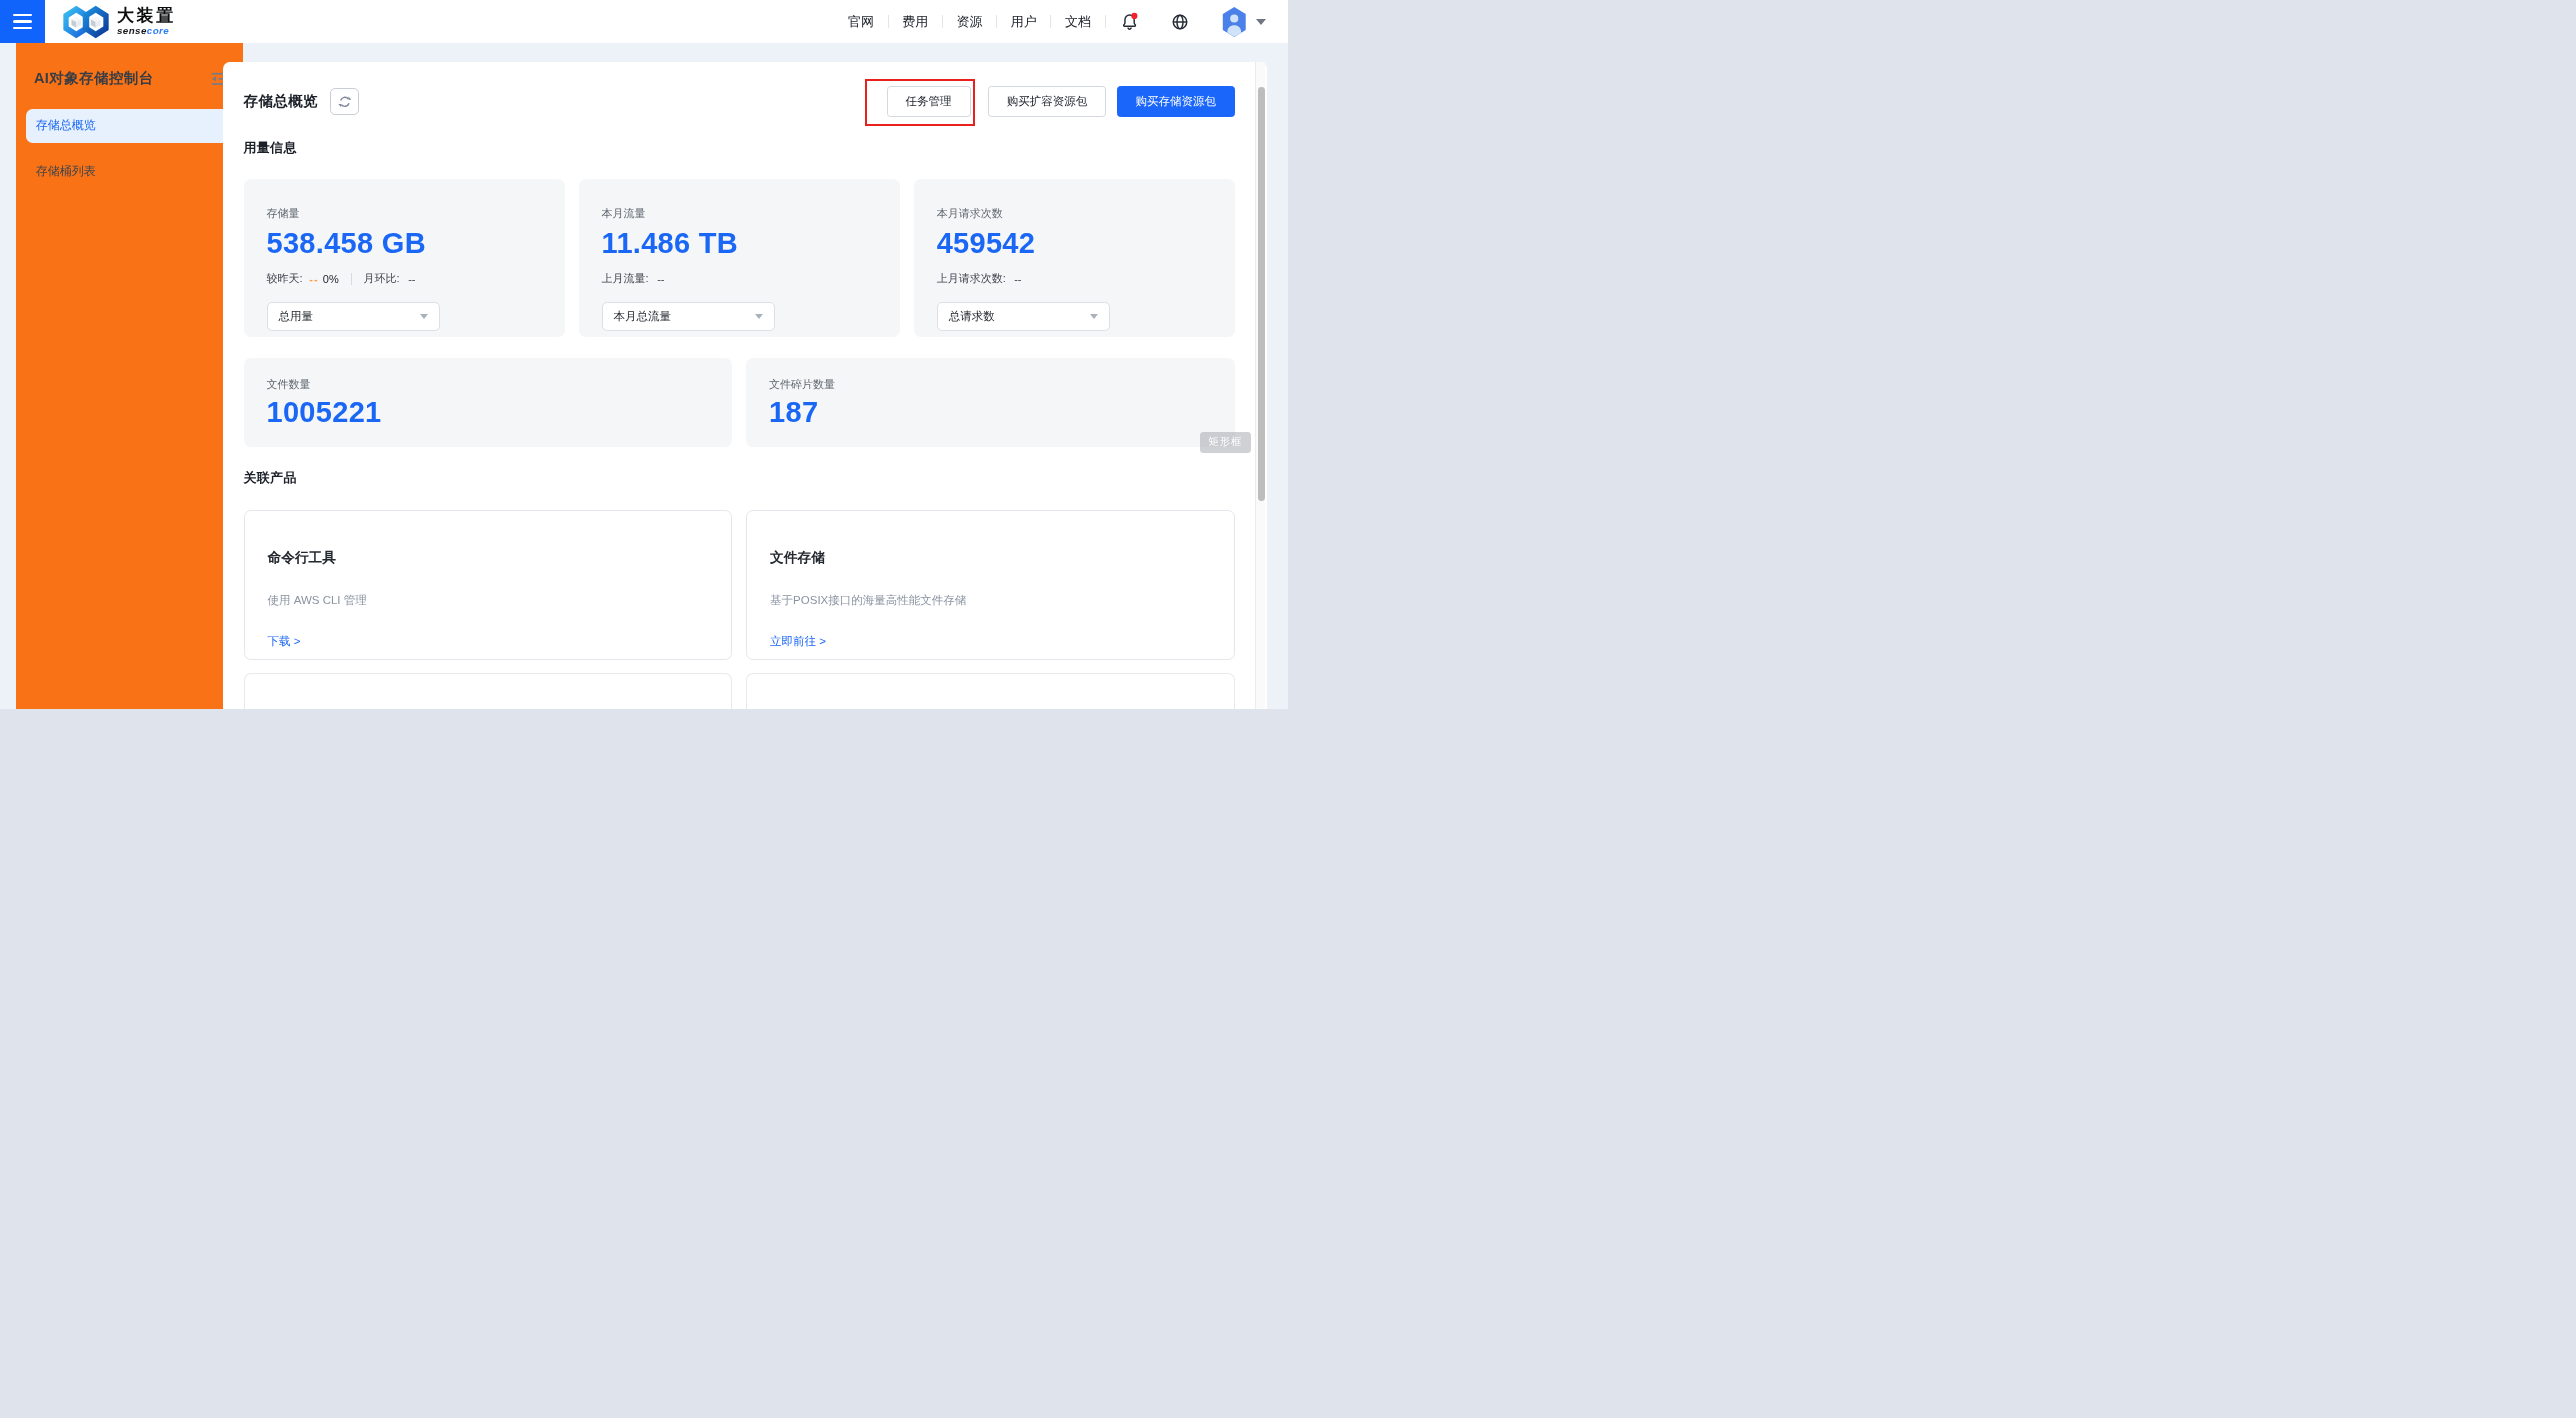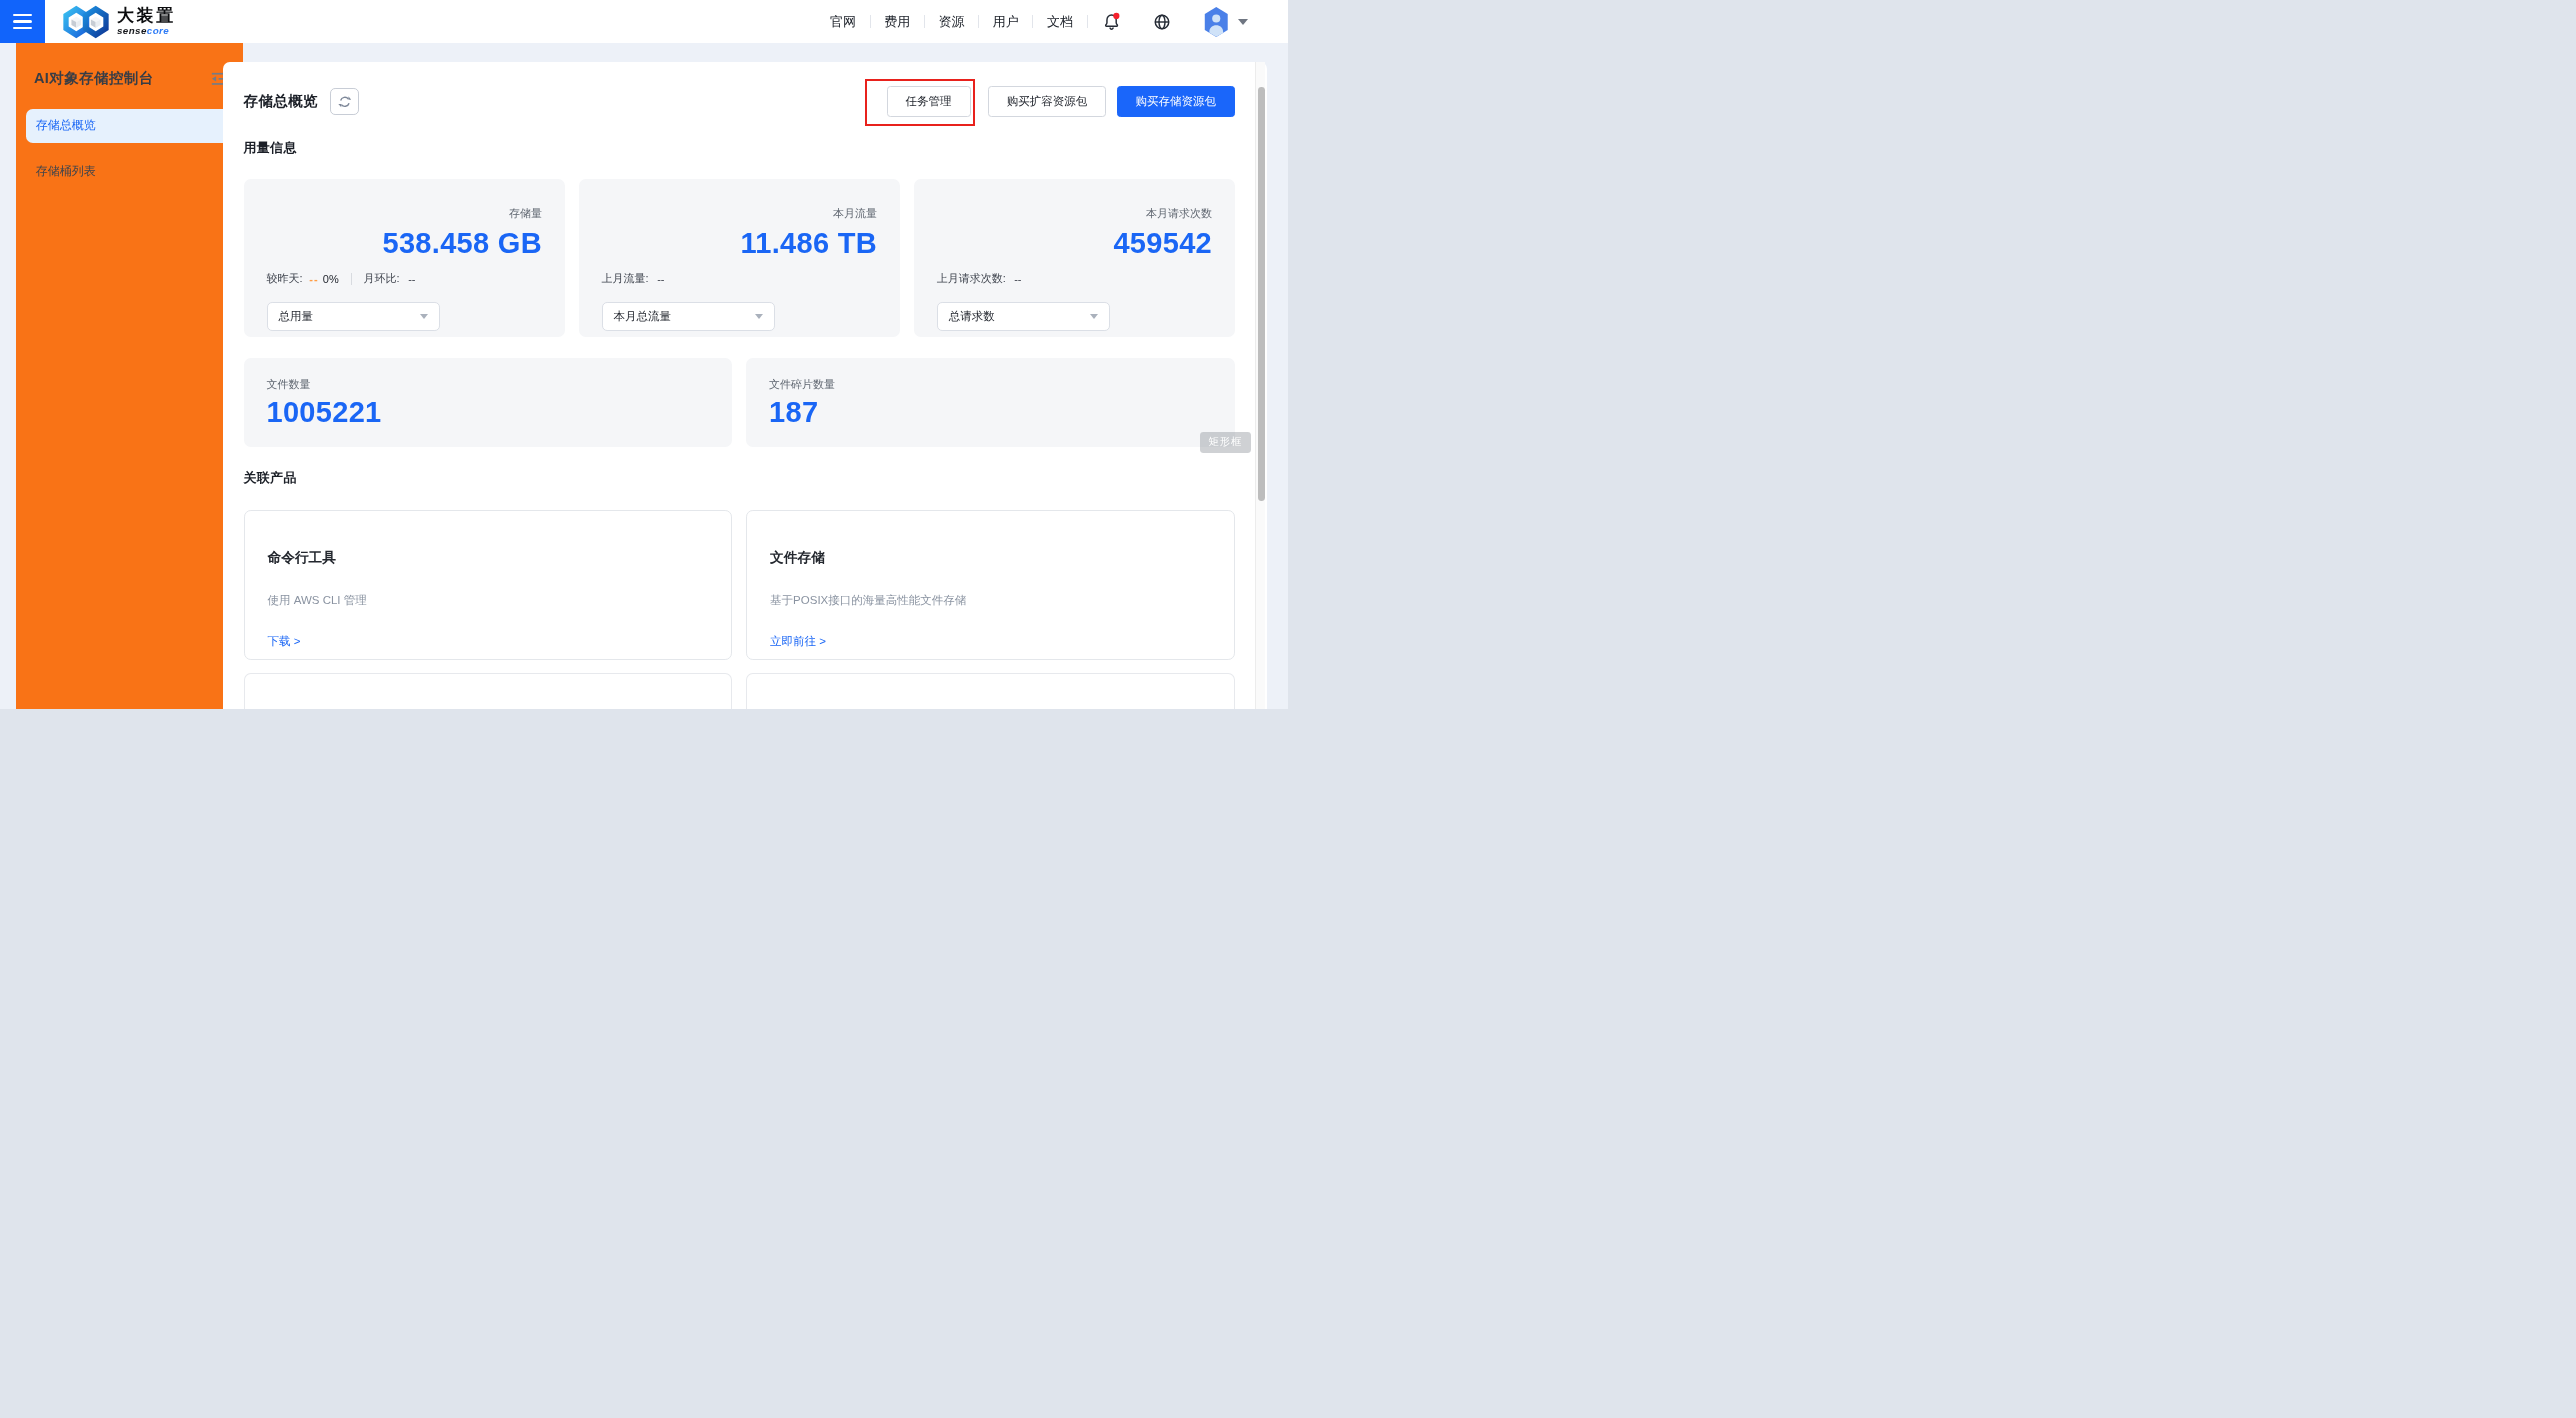--- a/index.html
+++ b/index.html
@@ -8,21 +8,21 @@
           font-family:"Liberation Sans","DejaVu Sans",sans-serif; color:#23272f; }
 
   
   .topbar { position:absolute; left:0; top:0; width:1288px; height:43px; background:#fff; display:flex; align-items:center; z-index:5; }
   .burger { width:45px; height:43px; background:#1164fb; display:flex; flex-direction:column; justify-content:center; align-items:center; gap:4.3px; cursor:pointer; flex:0 0 auto; }
   .burger i { display:block; width:19.7px; height:2.2px; background:#fff; border-radius:1.7px; }
   .brand { display:flex; align-items:center; margin-left:16px; gap:6px; }
   .brand-cn { font-size:17px; font-weight:bold; color:#0c0d0f; letter-spacing:2.6px; line-height:1; }
   .brand-sub { font-size:9.8px; font-weight:bold; color:#17191d; letter-spacing:0.4px; line-height:1; margin-top:2.6px;font-style:italic; }
   .brand-sub .core { color:#2f7cf6; }
-  .topnav { margin-left:auto; display:flex; align-items:center; padding-right:40px; }
+  .topnav { margin-left:auto; display:flex; align-items:center; padding-right:22px; }
   .topnav a { font-size:13px; color:#20252d; text-decoration:none; margin:0 13.7px; white-space:nowrap; }
   .vsep { width:0.9px; height:13px; background:#e2e5eb; }
   .icon-btn { display:flex; align-items:center; justify-content:center; cursor:pointer; }
   .bell-wrap { margin-left:15.4px; position:relative; }
   .globe-wrap { margin-left:32px; }
   .avatar-wrap { margin-left:32px; }
   .nav-caret { margin-left:8.5px; width:0; height:0; border-left:5.1px solid transparent; border-right:5.1px solid transparent; border-top:6px solid #6f7682; cursor:pointer; }
 
   
   .sidebar { position:absolute; left:16px; top:43px; width:227px; height:667px; background:#f97316; }
@@ -41,21 +41,21 @@
   .refresh-btn { margin-left:12px; width:29px; height:27px; background:#fff; border:0.9px solid #c8cdd6; border-radius:5.1px; display:flex; align-items:center; justify-content:center; cursor:pointer; }
   .toolbar { margin-left:auto; display:flex; align-items:center; gap:10.3px; }
   .btn { height:31px; background:#fff; border:0.9px solid #d3d7de; border-radius:3.4px; font-size:11.5px; color:#23272f; padding:0 18px; cursor:pointer; font-family:inherit; white-space:nowrap; }
   .btn.primary { background:#1a66fa; border-color:#1a66fa; color:#fff; }
   .task-wrap { position:relative; margin-right:6.8px; }
   .red-frame { position:absolute; inset:-6.8px -4.3px -9.4px -22px; border:2.6px solid #e8211c; pointer-events:none; z-index:3; }
 
   .section-title { font-size:13px; font-weight:bold; color:#1b1f27; margin-top:22px; letter-spacing:0.3px; }
 
   .cards3 { display:flex; gap:13.7px; margin-top:22px; }
-  .stat-card { flex:1 1 0; height:158px; background:#f5f6f8; border-radius:6.8px; padding:27px 23px 0 23px; position:relative;text-align:right; }
+  .stat-card { flex:1 1 0; height:158px; background:#f5f6f8; border-radius:6.8px; padding:27px 23px 0 23px; position:relative; }
   .stat-label { font-size:11px; color:#5f6670; }
   .stat-value { font-size:29px; font-weight:bold; color:#1a66f5; margin-top:6px; letter-spacing:0.3px; }
   .stat-row { display:flex; align-items:center; margin-top:11px; font-size:11px; color:#3e434d; }
   .stat-row .dash-orange { color:#ff9d45; font-weight:bold; margin:0 4.3px 0 6.8px; letter-spacing:0.9px; }
   .stat-row .num { color:#23272f; }
   .stat-row .plain { color:#3e434d; margin-left:8.5px; }
   .stat-row .vdiv { width:0.9px; height:12px; background:#d8dbe0; margin:0 12px; }
   .select { margin-top:16px; width:173px; height:29px; background:#fff; border:0.9px solid #dbdfe6; border-radius:5.1px; display:flex; align-items:center; padding:0 11px; font-size:11.5px; color:#23272f; cursor:pointer; }
   .select .caret { margin-left:auto; width:0; height:0; border-left:4.3px solid transparent; border-right:4.3px solid transparent; border-top:5.1px solid #aab1bc; }
 

